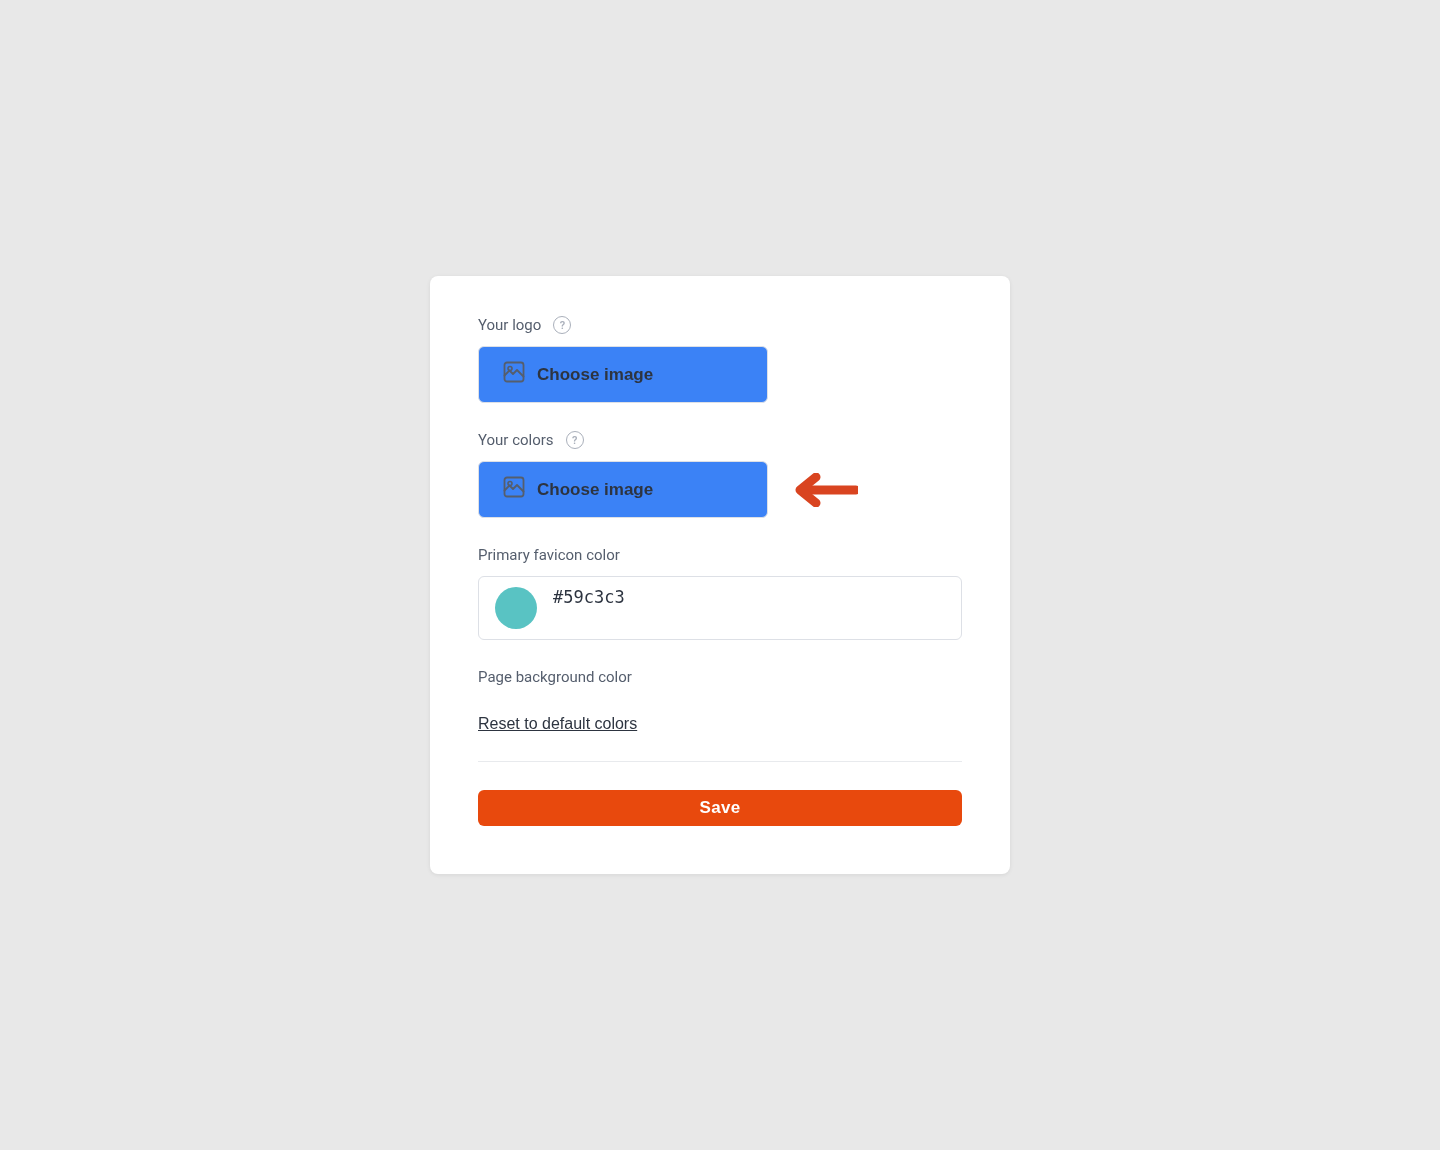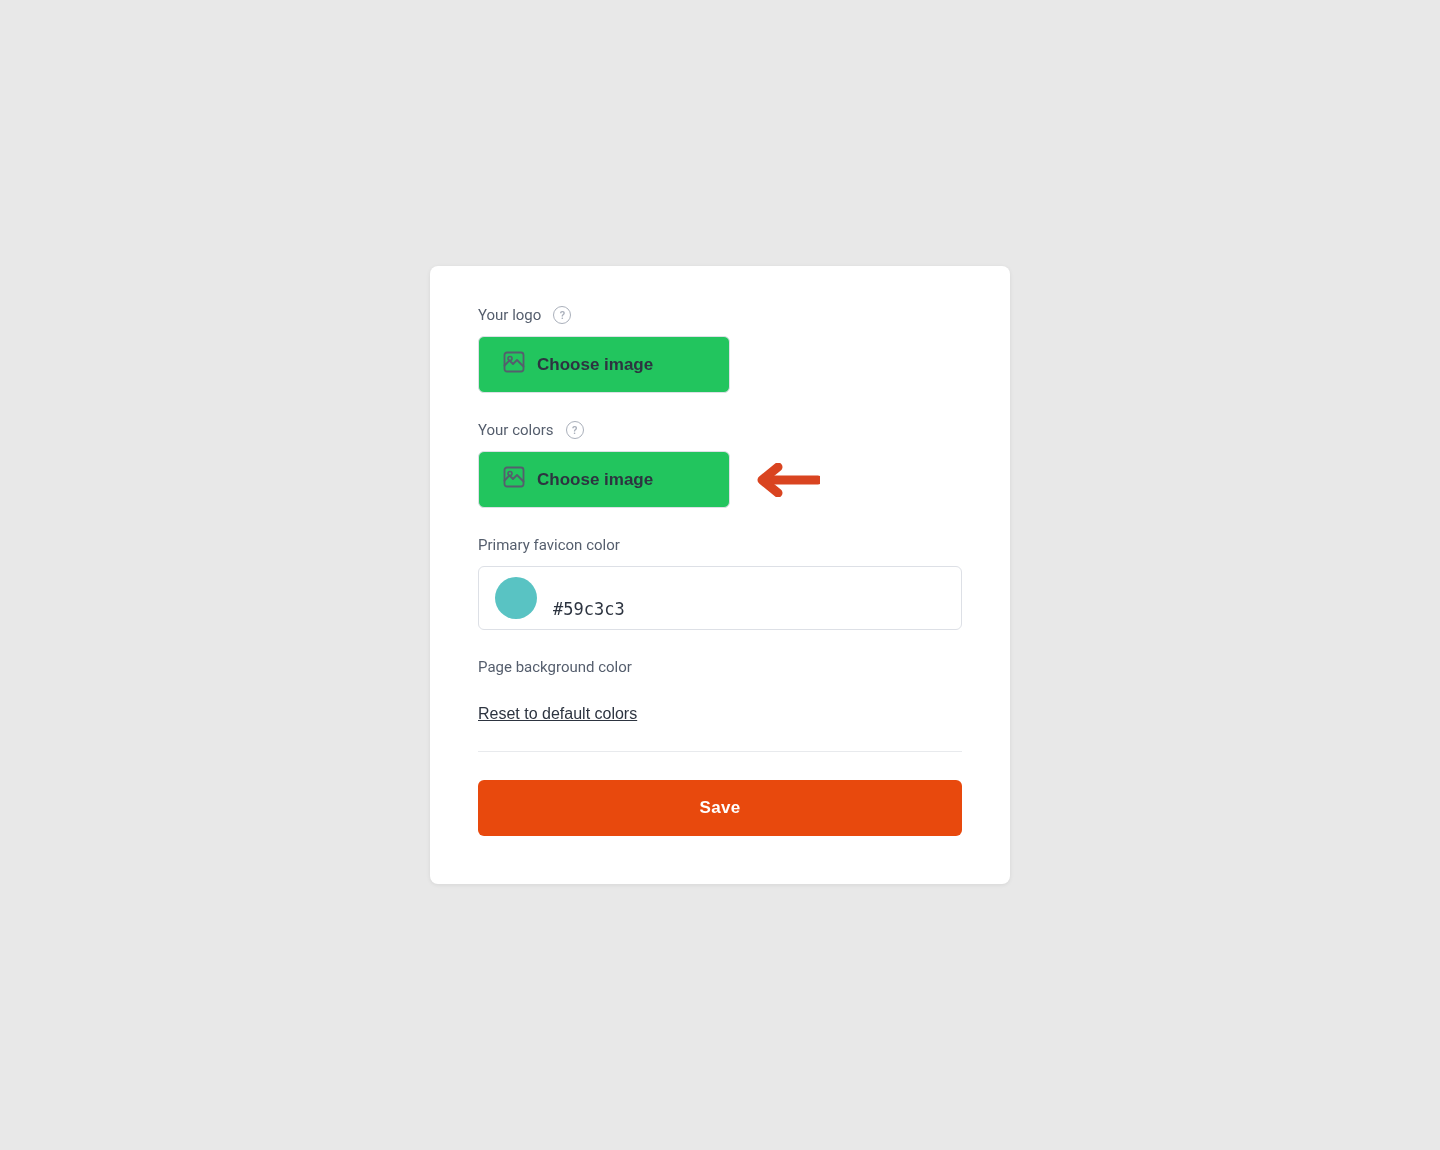--- a/index.html
+++ b/index.html
@@ -49,26 +49,26 @@
       color: #aab0bb;
       font-size: 11px;
       font-weight: 600;
       cursor: default;
     }
 
     .choose-image-btn {
       display: flex;
       align-items: center;
       gap: 12px;
-      background: #22c55e;
+      background: #3b82f6;
       border: 1.5px solid #dde0e6;
       border-radius: 6px;
       padding: 14px 24px;
       cursor: pointer;
-      width: 252px;
+      width: 290px;
       font-size: 17px;
       font-weight: 700;
       color: #2d3440;
     }
 
     .image-icon {
       color: #555e6d;
       flex-shrink: 0;
     }
 
@@ -79,21 +79,21 @@
       position: relative;
     }
 
     .arrow-indicator {
       display: flex;
       align-items: center;
     }
 
     .color-input-row {
       display: flex;
-      align-items: flex-end;
+      align-items: flex-start;
       border: 1.5px solid #dde0e6;
       border-radius: 6px;
       padding: 10px 16px;
       gap: 16px;
     }
 
     .color-swatch {
       width: 42px;
       height: 42px;
       border-radius: 50%;
@@ -122,21 +122,21 @@
       border-top: 1.5px solid #e8eaed;
       margin: 28px 0;
     }
 
     .save-btn {
       width: 100%;
       background: #e8490d;
       color: #ffffff;
       border: none;
       border-radius: 6px;
-      padding: 18px;
+      padding: 8px;
       font-size: 17px;
       font-weight: 700;
       cursor: pointer;
       letter-spacing: 0.3px;
     }
 
     
     .arrow-svg {
       width: 70px;
       height: 34px;

